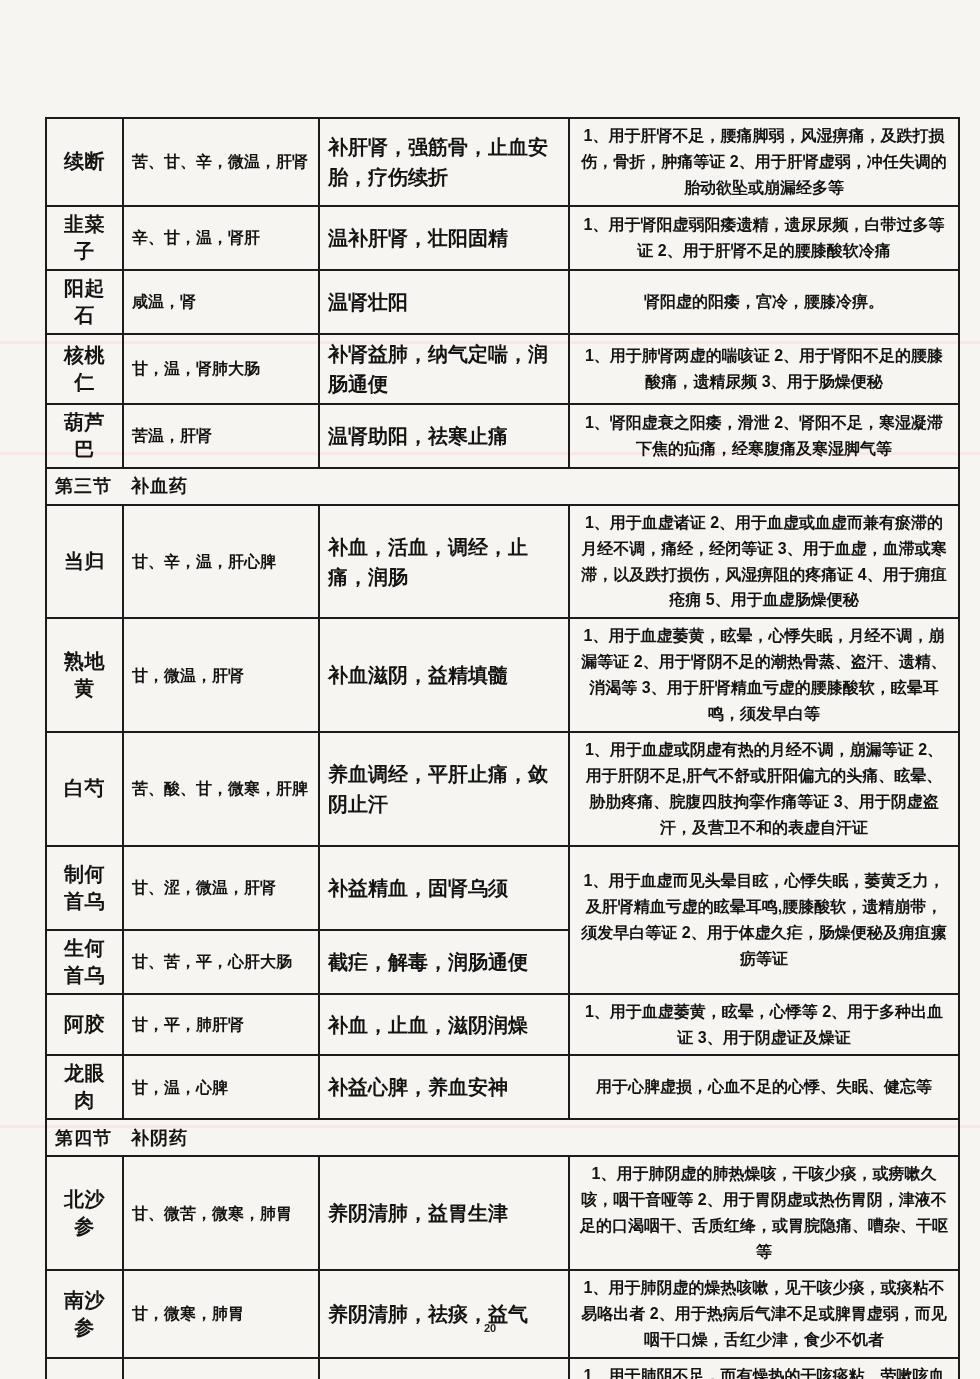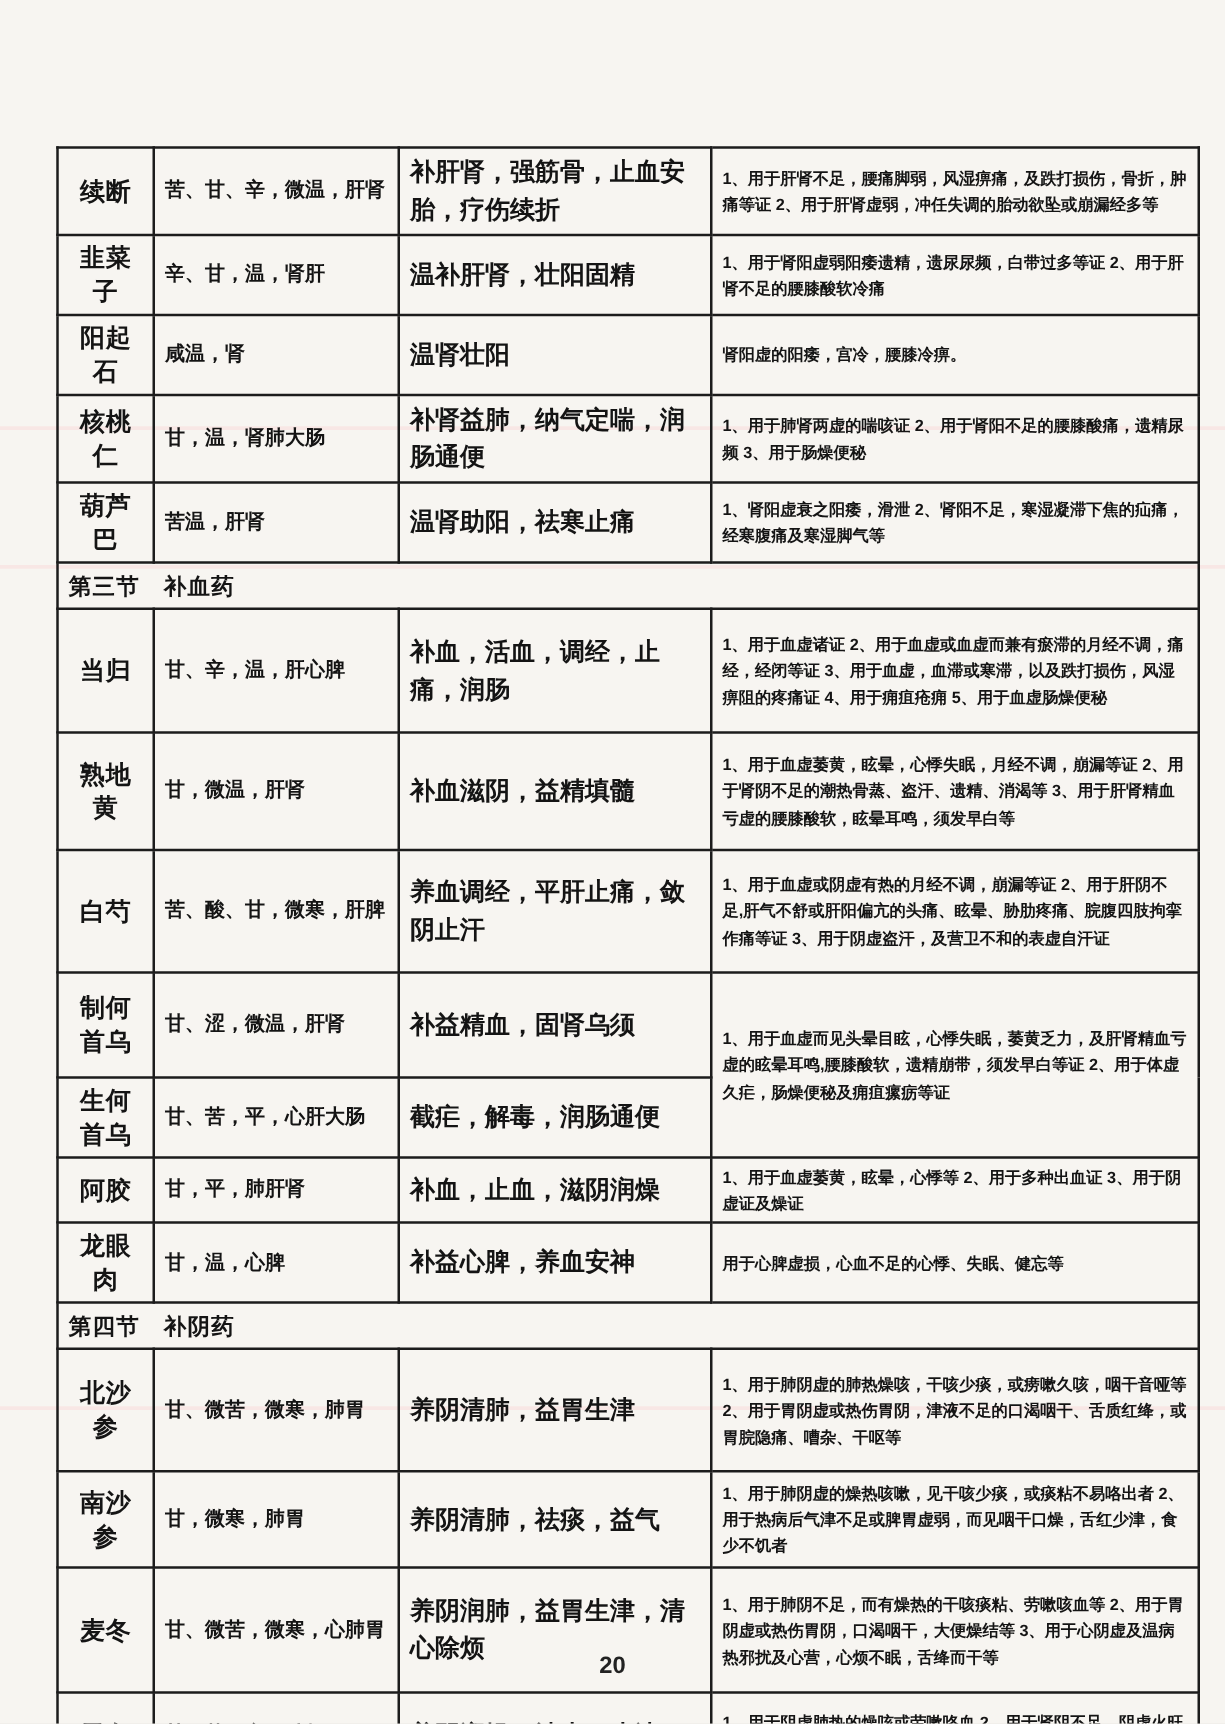--- a/index.html
+++ b/index.html
@@ -53,37 +53,38 @@
   }
   td.c-taste {
     font-size: 16px;
     line-height: 1.45;
   }
   td.c-func {
     font-size: 20px;
     line-height: 1.5;
   }
   td.c-ind {
-    font-size: 13px;
+    font-size: 16px;
     line-height: 1.62;
     vertical-align: middle;
+    text-align: center;
   }
   td.c-section {
     font-size: 18px;
     letter-spacing: 1px;
     padding-left: 10px;
     vertical-align: middle;
   }
   .page-number {
     position: absolute;
     left: 0;
     top: 1322px;
     width: 100%;
     text-align: center;
-    font-size: 19px;
+    font-size: 11px;
     font-weight: bold;
     color: #222;
   }
 </style>
 </head>
 <body>
 
 <div class="paper">
 
   <div class="scan-artifact" style="top:341px"></div>

